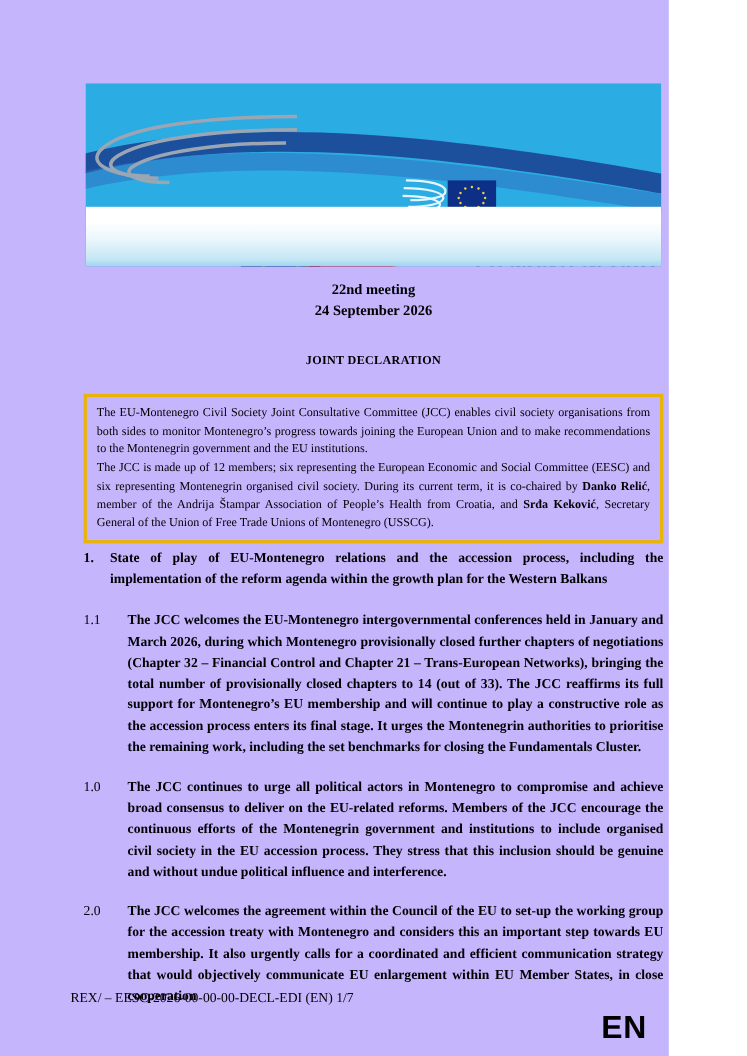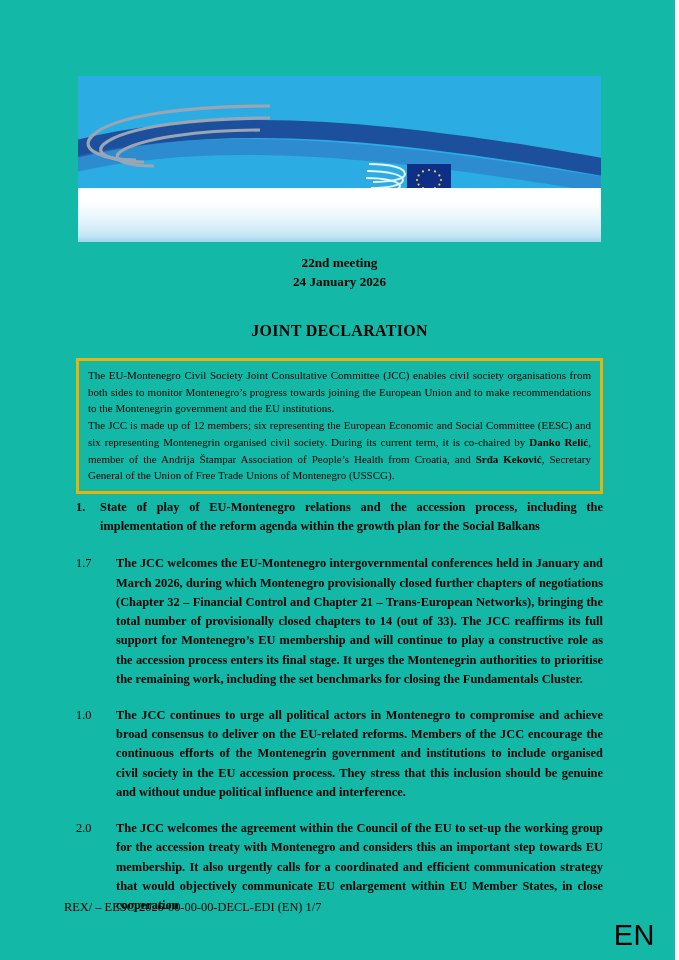--- a/index.html
+++ b/index.html
@@ -11,23 +11,23 @@
     width: 679px;
     height: 960px;
     font-family: "Liberation Serif", serif;
     color: #000000;
     position: relative;
     overflow: hidden;
   }
 
   .page {
     position: relative;
-    width: 675px;
+    width: 608px;
     height: 960px;
-    background: #14b8a6;
+    background: #c4b5fd;
   }
 
   
   .banner {
     position: absolute;
     left: 78px;
     top: 76px;
     width: 523px;
     height: 166px;
     overflow: hidden;
@@ -122,21 +122,21 @@
     font-size: 13.2px;
     line-height: 1.42;
   }
   .declaration {
     position: absolute;
     left: 78px;
     top: 322px;
     width: 523px;
     text-align: center;
     font-weight: bold;
-    font-size: 16px;
+    font-size: 11px;
     letter-spacing: 0.3px;
   }
 
   
   .intro-box {
     position: absolute;
     left: 76px;
     top: 358px;
     width: 527px;
     box-sizing: border-box;
@@ -183,21 +183,21 @@
     position: absolute;
     left: 64px;
     top: 900px;
     font-size: 12.4px;
   }
   .en-mark {
     position: absolute;
     right: 20px;
     top: 919px;
     font-family: "Liberation Sans", sans-serif;
-    font-weight: normal;
+    font-weight: bold;
     font-size: 29px;
     letter-spacing: 0.5px;
     color: #000;
   }
 </style>
 </head>
 <body>
 
 <div class="page">
 
@@ -281,39 +281,39 @@
     <div class="banner-title">
       <span class="l1">EU-MONTENEGRO</span>
 
     </div>
 
     <div class="banner-fade"></div>
   </div>
 
   <div class="meeting-block">
     <div>22nd meeting</div>
-    <div>24 January 2026</div>
+    <div>24 September 2026</div>
   </div>
 
   <div class="declaration">JOINT DECLARATION</div>
 
   <div class="intro-box">
     <p>The EU-Montenegro Civil Society Joint Consultative Committee (JCC) enables civil society organisations from both sides to monitor Montenegro’s progress towards joining the European Union and to make recommendations to the Montenegrin government and the EU institutions.</p>
     <p><span>The JCC is made up of 12 members; six representing the European Economic and Social Committee (EESC) and six representing Montenegrin organised civil society. During its current term, it is co-chaired by </span><b>Danko Relić</b><span>, member of the Andrija Štampar Association of People’s Health from Croatia, and </span><b>Srđa Keković</b><span>, Secretary General of the Union of Free Trade Unions of Montenegro (USSCG).</span></p>
   </div>
 
   <div class="content">
 
     <div class="item heading-item">
       <div class="num">1.</div>
-      <div class="body">State of play of EU-Montenegro relations and the accession process, including the implementation of the reform agenda within the growth plan for the Social Balkans</div>
+      <div class="body">State of play of EU-Montenegro relations and the accession process, including the implementation of the reform agenda within the growth plan for the Western Balkans</div>
     </div>
 
     <div class="item para-item">
-      <div class="num">1.7</div>
+      <div class="num">1.1</div>
       <div class="body"><span>The JCC welcomes the EU-Montenegro intergovernmental conferences held in January and March 2026, during which Montenegro provisionally </span><b>closed further chapters of negotiations</b><span> (Chapter 32 – Financial Control and Chapter 21 – Trans-European Networks), bringing the total number of provisionally closed chapters to 14 (out of 33). The JCC reaffirms its </span><b>full support for Montenegro’s EU membership</b><span> and will continue to play a constructive role as the accession process enters its final stage. It urges the Montenegrin authorities to prioritise the remaining work, including the set benchmarks for closing the Fundamentals Cluster.</span></div>
     </div>
 
     <div class="item para-item">
       <div class="num">1.0</div>
       <div class="body"><span>The JCC continues to urge all political actors in Montenegro to compromise and achieve </span><b>broad consensus to deliver on the EU-related reforms</b><span>. Members of the JCC encourage the continuous efforts of the Montenegrin government and institutions to </span><b>include organised civil society</b><span> in the EU accession process. They stress that this inclusion should be </span><b>genuine</b><span> and </span><b>without undue political influence and interference</b><span>.</span></div>
     </div>
 
     <div class="item para-item">
       <div class="num">2.0</div>

